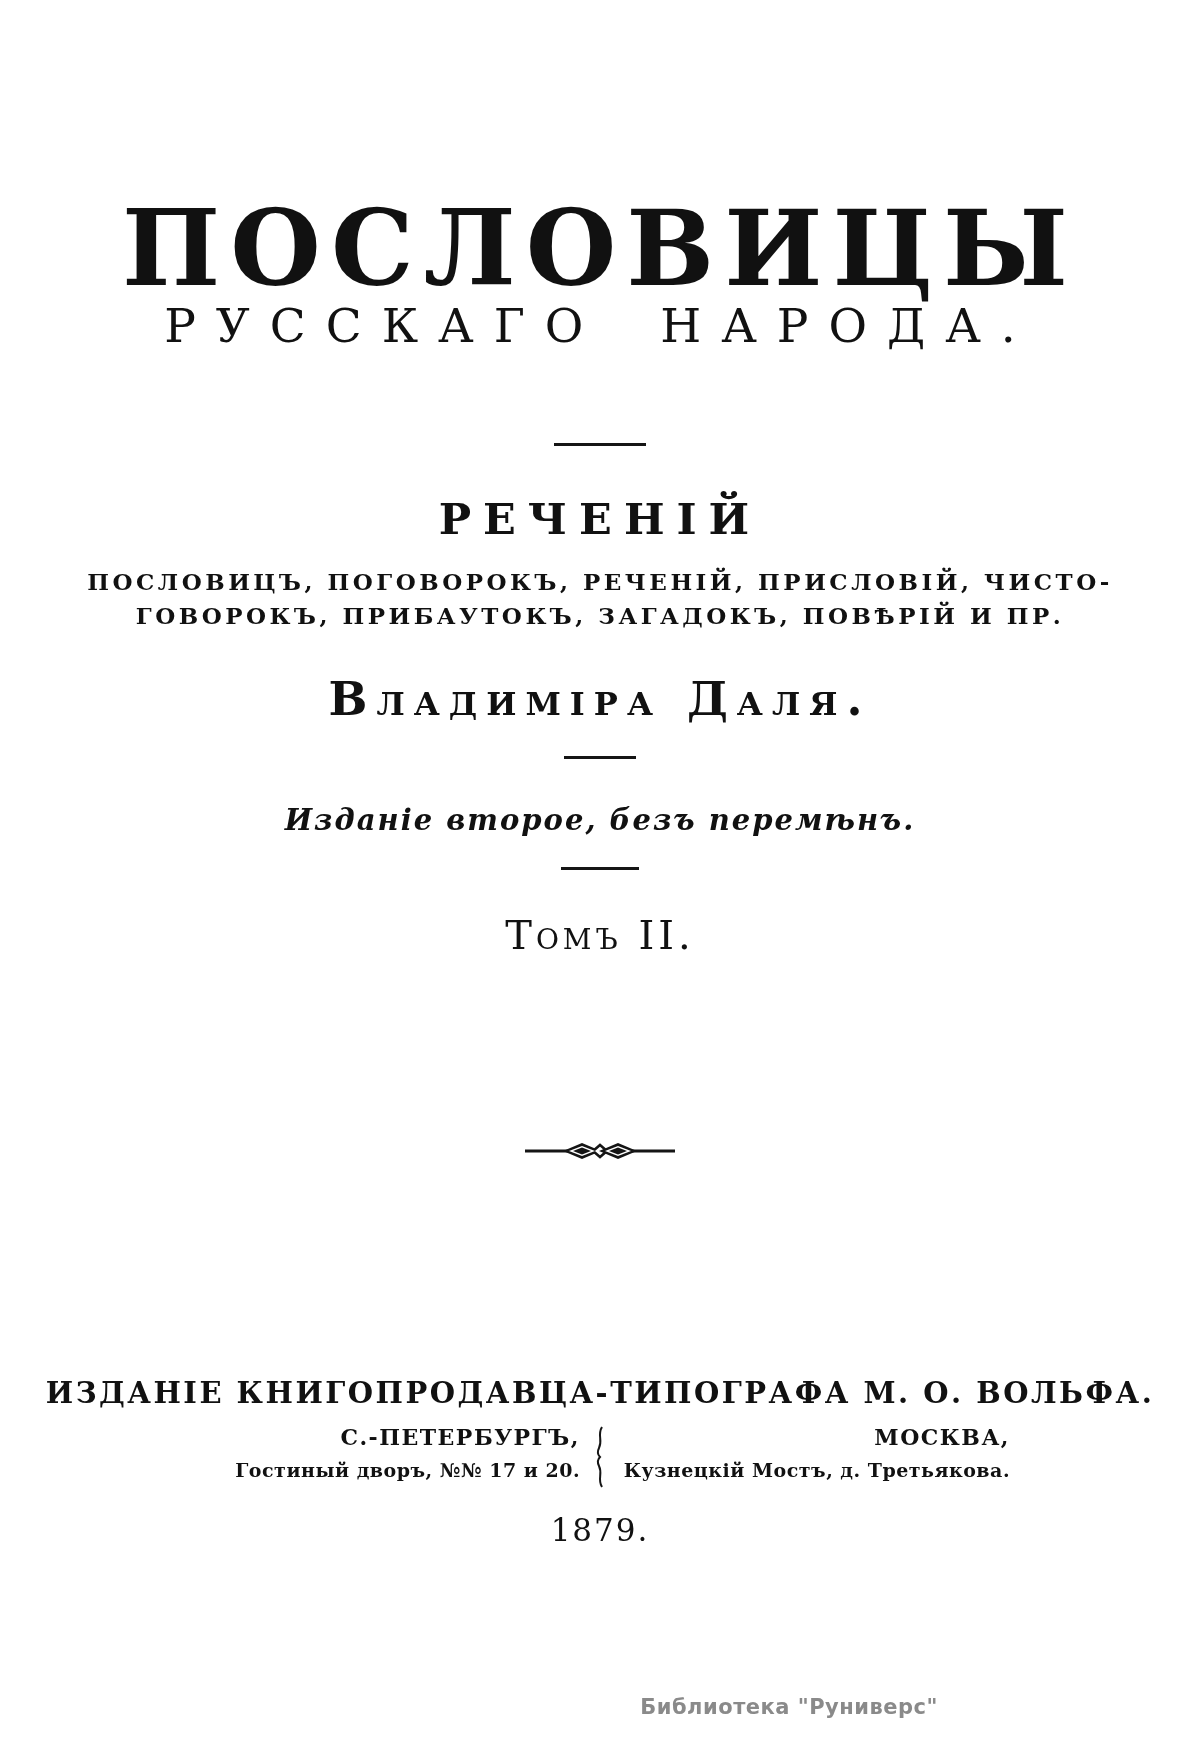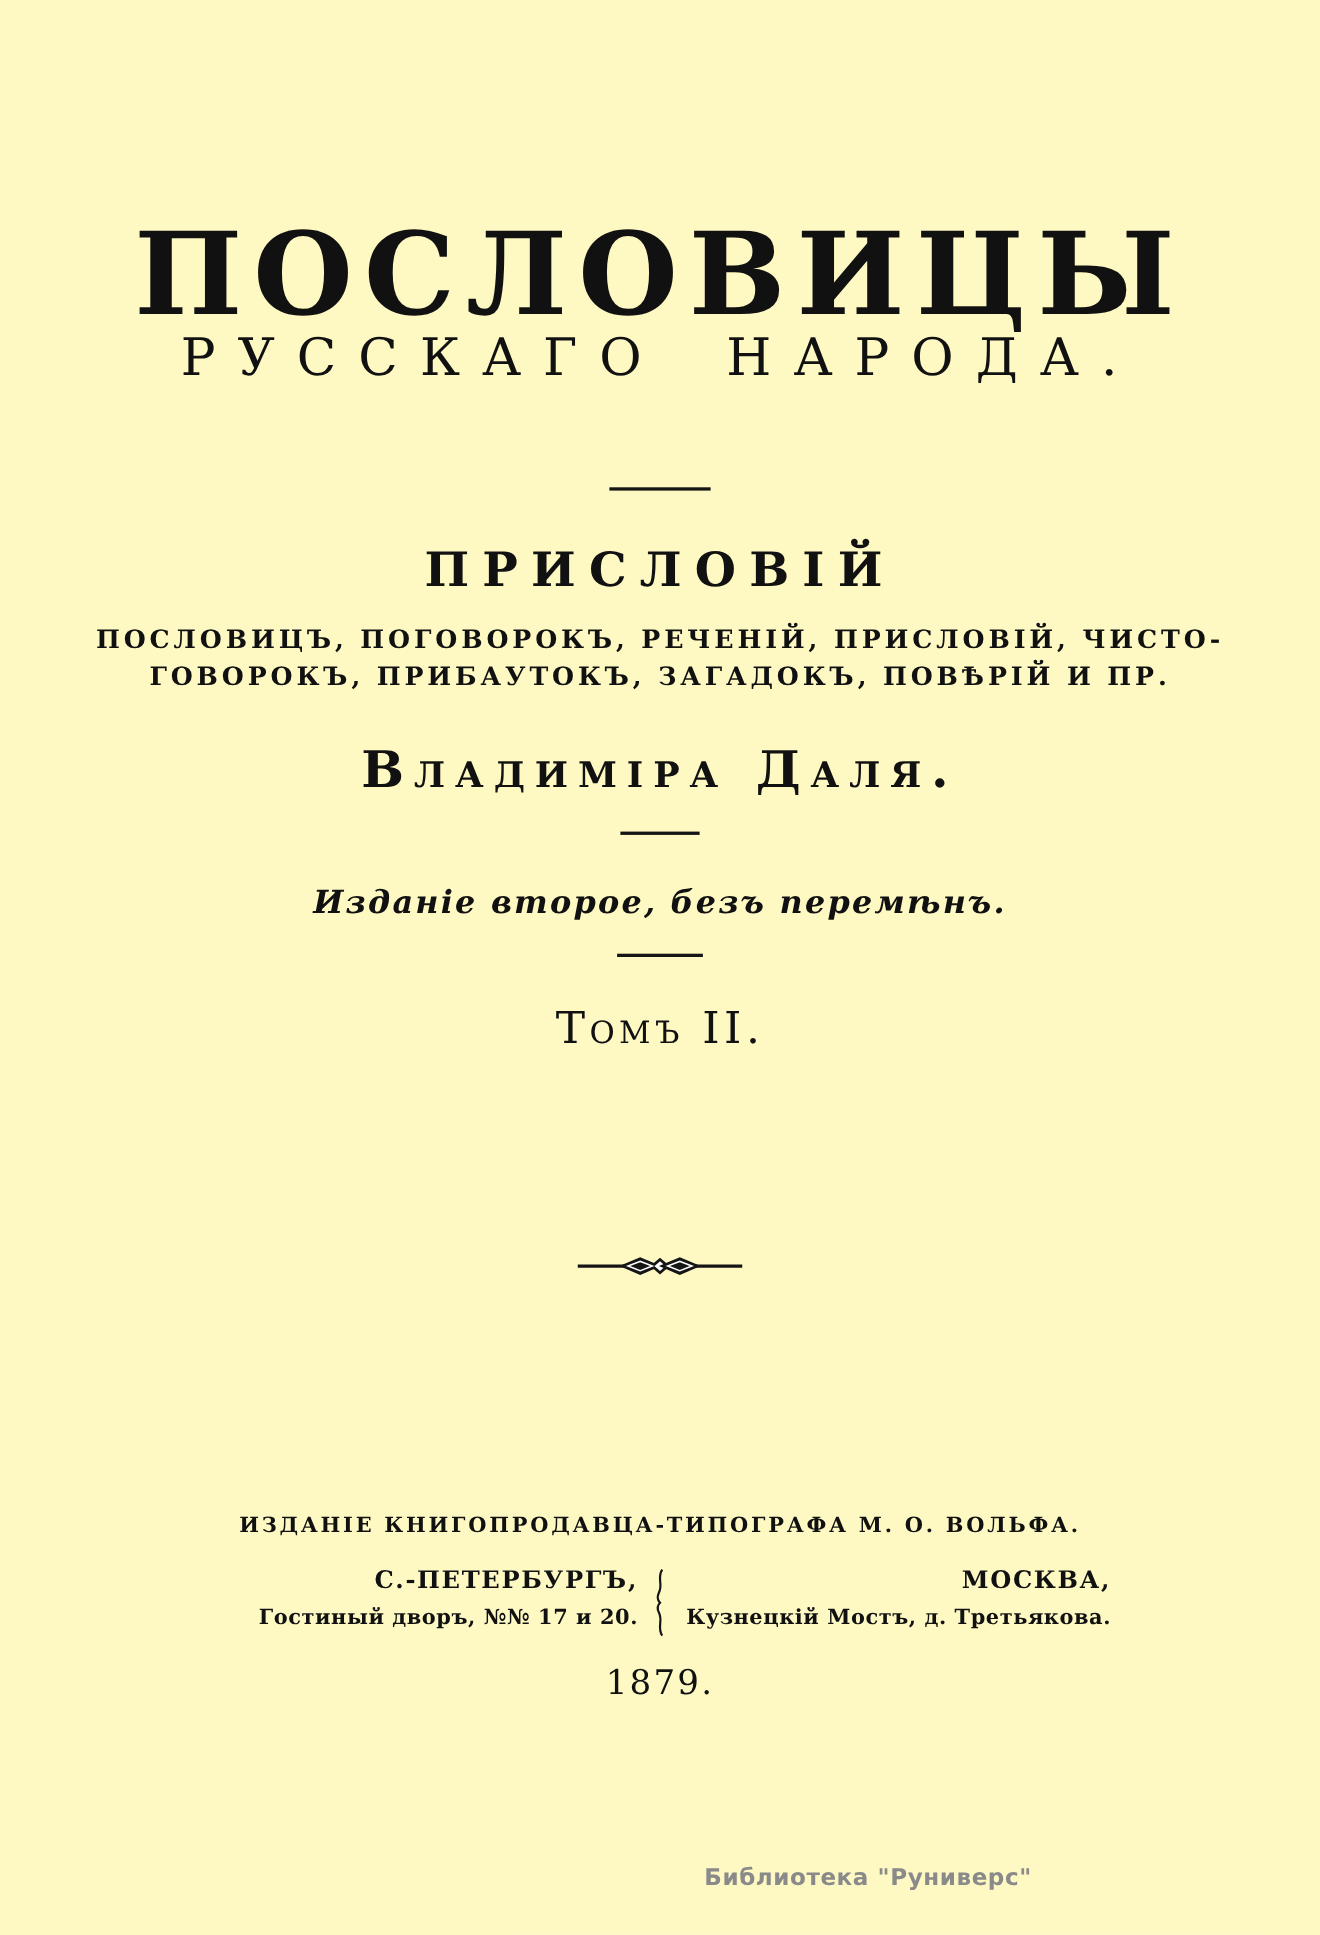--- a/index.html
+++ b/index.html
@@ -5,21 +5,21 @@
   html, body {
     margin: 0;
     padding: 0;
     background: #e8e8e8;
   }
   .page {
     position: relative;
     width: 1200px;
     height: 1759px;
     margin: 0 auto;
-    background: #fef9c3;
+    background: #ffffff;
     overflow: hidden;
     font-family: "DejaVu Serif", "Liberation Serif", serif;
     color: #111111;
   }
   .abs { position: absolute; left: 0; width: 100%; text-align: center; }
 
   .title-main {
     top: 192px;
     font-size: 104px;
     font-weight: bold;
@@ -79,21 +79,21 @@
     letter-spacing: 4px;
   }
   .ornament-wrap {
     position: absolute;
     top: 1138px;
     left: 50%;
     transform: translateX(-50%);
   }
   .publisher {
     top: 1376px;
-    font-size: 19px;
+    font-size: 29px;
     font-weight: bold;
     letter-spacing: 2.5px;
   }
   .imprint {
     position: absolute;
     top: 1424px;
     left: 0;
     width: 100%;
   }
   .imprint-cols {
@@ -142,21 +142,21 @@
 </head>
 <body>
 
 <div class="page">
 
   <div class="abs title-main">ПОСЛОВИЦЫ</div>
   <div class="abs title-sub">РУССКАГО НАРОДА.</div>
 
   <div class="rule rule-1"></div>
 
-  <div class="abs collection">ПРИСЛОВІЙ</div>
+  <div class="abs collection">РЕЧЕНІЙ</div>
 
   <div class="abs subtitle">
     <div>ПОСЛОВИЦЪ, ПОГОВОРОКЪ, РЕЧЕНІЙ, ПРИСЛОВІЙ, ЧИСТО-</div>
     <div>ГОВОРОКЪ, ПРИБАУТОКЪ, ЗАГАДОКЪ, ПОВѢРІЙ И ПР.</div>
   </div>
 
   <div class="abs author">Владиміра Даля.</div>
 
   <div class="rule rule-2"></div>
 

